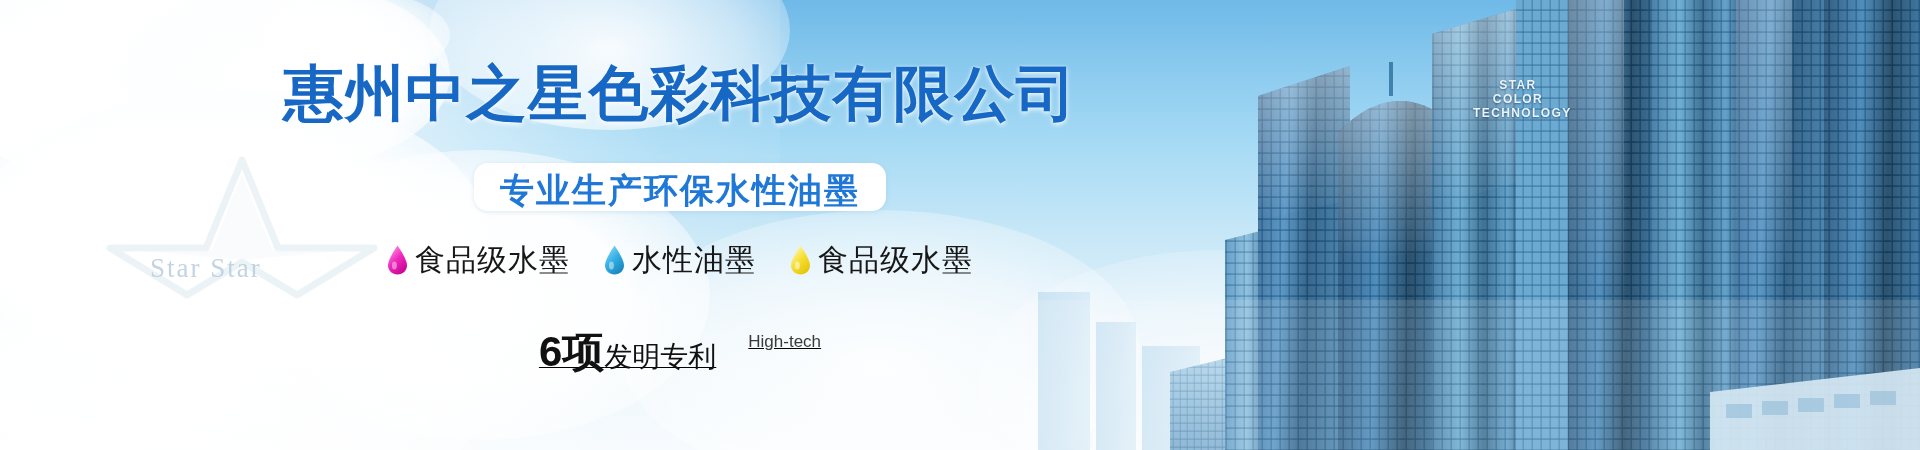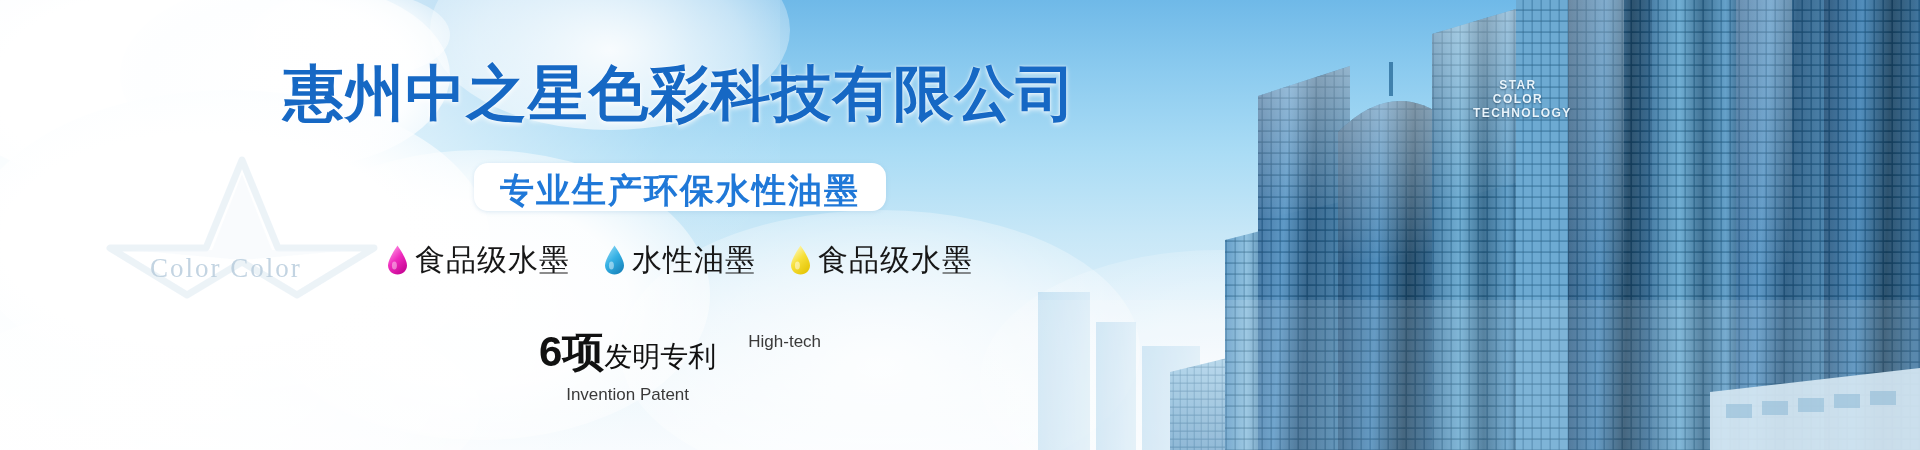--- a/index.html
+++ b/index.html
@@ -134,20 +134,21 @@
   .feat-label{
     font-size:30px; font-weight:500; line-height:34px;
     letter-spacing:1px; color:#171717;
     white-space:nowrap;
   }
 
   .badges{
     position:absolute; left:0; right:0; top:330px;
     display:flex; justify-content:center; align-items:flex-start;
     gap:32px;
+    text-decoration:underline;
   }
   .badge{ text-align:center; }
   .badge-cn{
     white-space:nowrap; line-height:44px;
     color:#111111;
   }
   .badge-cn .big{ font-size:42px; font-weight:700; letter-spacing:0px; }
   .badge-cn .small{ font-size:28px; font-weight:500; letter-spacing:0px; }
   .badge-en{
     margin-top:1px;
@@ -176,21 +177,21 @@
   </div>
 
   <div class="star-wm">
     <svg viewBox="0 0 300 150" xmlns="http://www.w3.org/2000/svg">
       <g fill="none" stroke="#c3d8e8" stroke-width="7" stroke-linejoin="round">
         <path d="M150 8 L186 96 L282 96 L205 143 L150 110 L95 143 L18 96 L114 96 Z"></path>
       </g>
       <path d="M150 22 L180 98 L262 98 L150 108 L38 98 L120 98 Z" fill="#d3e5f1" opacity=".45"></path>
     </svg>
   </div>
-  <div class="wm-text">Color Color</div>
+  <div class="wm-text">Star Star</div>
 
   <div class="buildings">
     <svg width="900" height="450" viewBox="0 0 900 450" xmlns="http://www.w3.org/2000/svg">
       <defs>
         <linearGradient id="gFar" x1="0" y1="0" x2="1" y2="0">
           <stop offset="0%" stop-color="#8fc4e6"></stop>
           <stop offset="100%" stop-color="#bcdcf0"></stop>
         </linearGradient>
         <linearGradient id="gTallA" x1="0" y1="0" x2="1" y2="0.2">
           <stop offset="0%" stop-color="#2b5f8e"></stop>
@@ -349,21 +350,20 @@
         </svg>
         <span class="feat-label">食品级水墨</span>
       </div>
 
     </div>
 
     <div class="badges">
 
       <div class="badge">
         <div class="badge-cn"><span class="big">6项</span><span class="small">发明专利</span></div>
-        <div class="badge-en">Invention Patent</div>
       </div>
 
       <div class="badge">
         <div class="badge-en">High-tech</div>
       </div>
 
     </div>
 
   </div>
 

